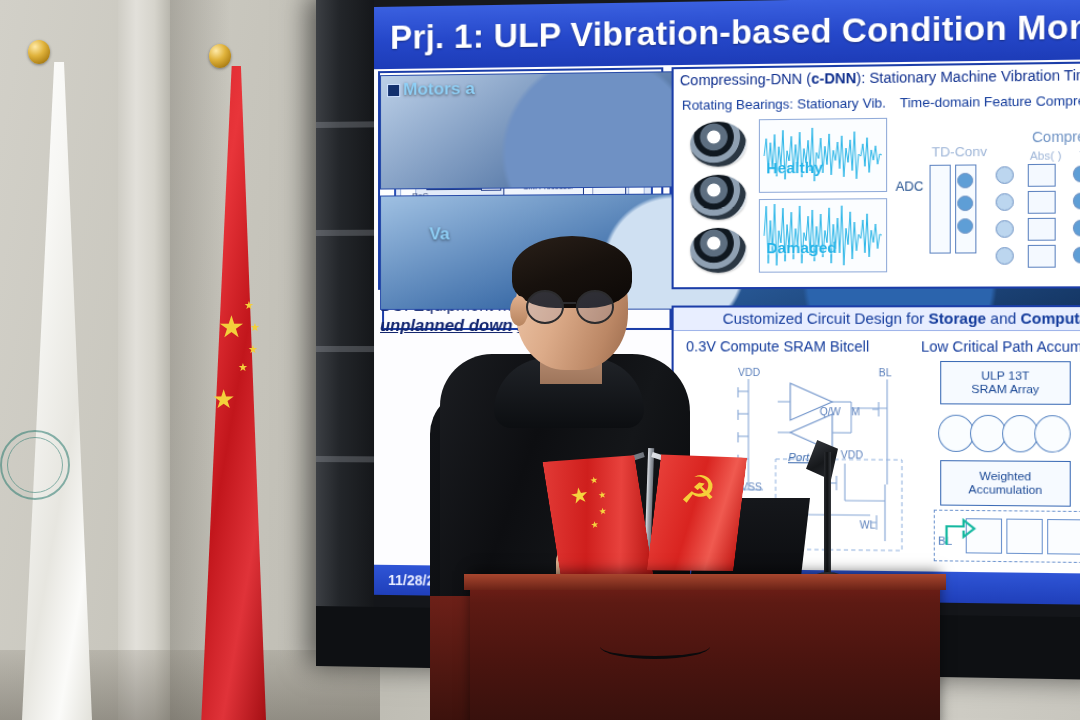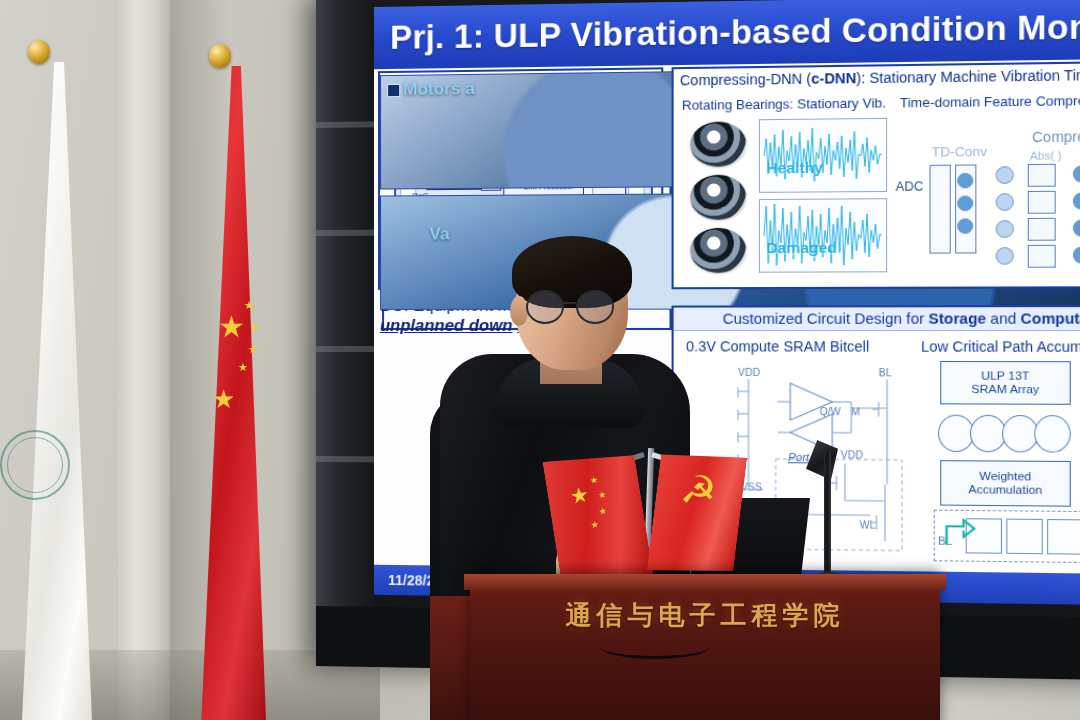--- a/index.html
+++ b/index.html
@@ -442,17 +442,16 @@
     <div class="ds" style="left:38px;top:66px;font-size:9px;">★</div>
   </div>
 
   <div class="df df-cpc" style="left:654px;top:452px;width:86px;height:124px;transform:rotate(7deg);">
     <div class="hs" style="left:24px;top:18px;">☭</div>
   </div>
 
   <div id="podium-left"></div>
   <div id="podium">
     <div class="podium-top"></div>
-    <div class="podium-text">通信与电子工程学院</div>
   </div>
   <div class="cable"></div>
 
 </div>
 
 </body></html>

